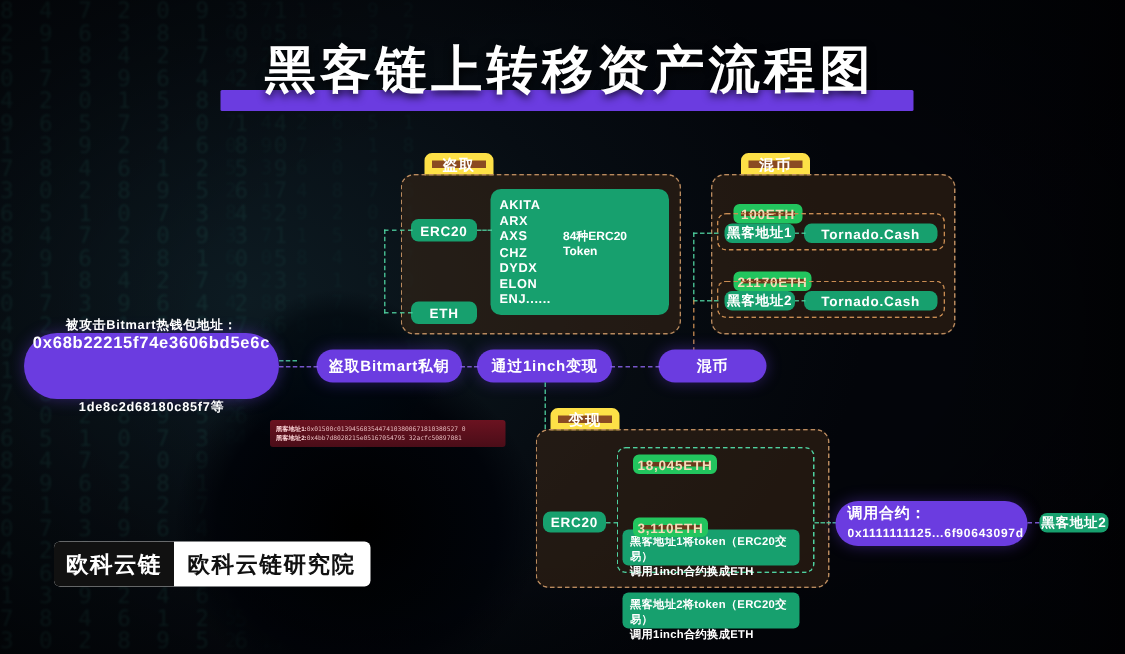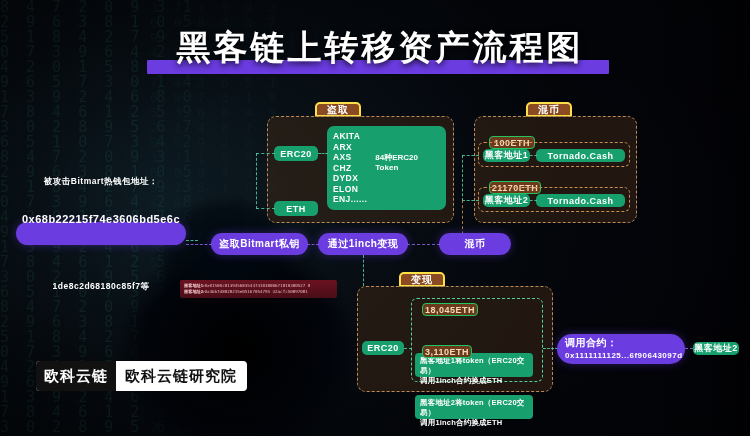--- a/index.html
+++ b/index.html
@@ -63,42 +63,41 @@
   .group{
     position:absolute;
     border:1px dashed #b98a5e;
     border-radius:9px;
     background:rgba(58,38,22,.55);
     box-sizing:border-box;
   }
   .group-tab{
     position:absolute;
     background:#8a4a22;
-    border:2px solid #fde047;
+    border:5px solid #fde047;
     border-radius:5px 5px 0 0;
     color:#fff;font-size:10px;font-weight:bold;
     display:flex;align-items:center;justify-content:center;
     letter-spacing:1px;
     box-sizing:border-box;
-    margin-left:32px;
   }
   .chip{
     position:absolute;
     background:#17a06e;
     border-radius:5px;
     color:#fff;font-size:9px;font-weight:bold;
     display:flex;align-items:center;justify-content:center;
     letter-spacing:.5px;
     box-sizing:border-box;
     text-align:center;
   }
   .amount{
     position:absolute;
     background:#6b3a1c;
-    border:1px solid #22c55e;
+    border:5px solid #22c55e;
     border-radius:4px;
     color:#f4dcb8;font-size:9px;font-weight:bold;
     display:flex;align-items:center;justify-content:center;
     letter-spacing:.5px;box-sizing:border-box;
   }
   .pill{
     position:absolute;
     background:#6b3ce0;
     border-radius:40px;
     color:#fff;font-size:10px;font-weight:bold;
@@ -287,21 +286,21 @@
   <div class="dotted-box dotted-box-o" style="left:478px;top:187px;width:152px;height:25px;"></div>
   <div class="chip" style="left:483px;top:194px;width:47px;height:13px;">黑客地址2</div>
   <div class="chip" style="left:536px;top:194px;width:89px;height:13px;">Tornado.Cash</div>
   <div class="line" style="left:530px;top:200px;width:7px;"></div>
 
   <div class="line" style="left:462px;top:155px;width:17px;"></div>
   <div class="line" style="left:462px;top:200px;width:17px;"></div>
   <div class="line-v" style="left:462px;top:155px;height:46px;"></div>
   <div class="line-v line-v-o" style="left:462px;top:200px;height:45px;"></div>
 
-  <div class="pill pill-multi" style="left:16px;top:222px;width:170px;height:23px;gap:25px;">
+  <div class="pill pill-multi" style="left:16px;top:222px;width:170px;height:44px;">
     <span style="font-size:8.5px;">被攻击Bitmart热钱包地址：</span>
     <span style="font-size:11px;">0x68b22215f74e3606bd5e6c</span>
     <span style="font-size:8.5px;margin-top:29px;">1de8c2d68180c85f7等</span>
   </div>
 
   <div class="pill" style="left:211px;top:233px;width:97px;height:22px;">盗取Bitmart私钥</div>
   <div class="pill" style="left:318px;top:233px;width:90px;height:22px;">通过1inch变现</div>
   <div class="pill" style="left:439px;top:233px;width:72px;height:22px;">混币</div>
 
   <div class="line line-p" style="left:186px;top:244px;width:26px;"></div>

